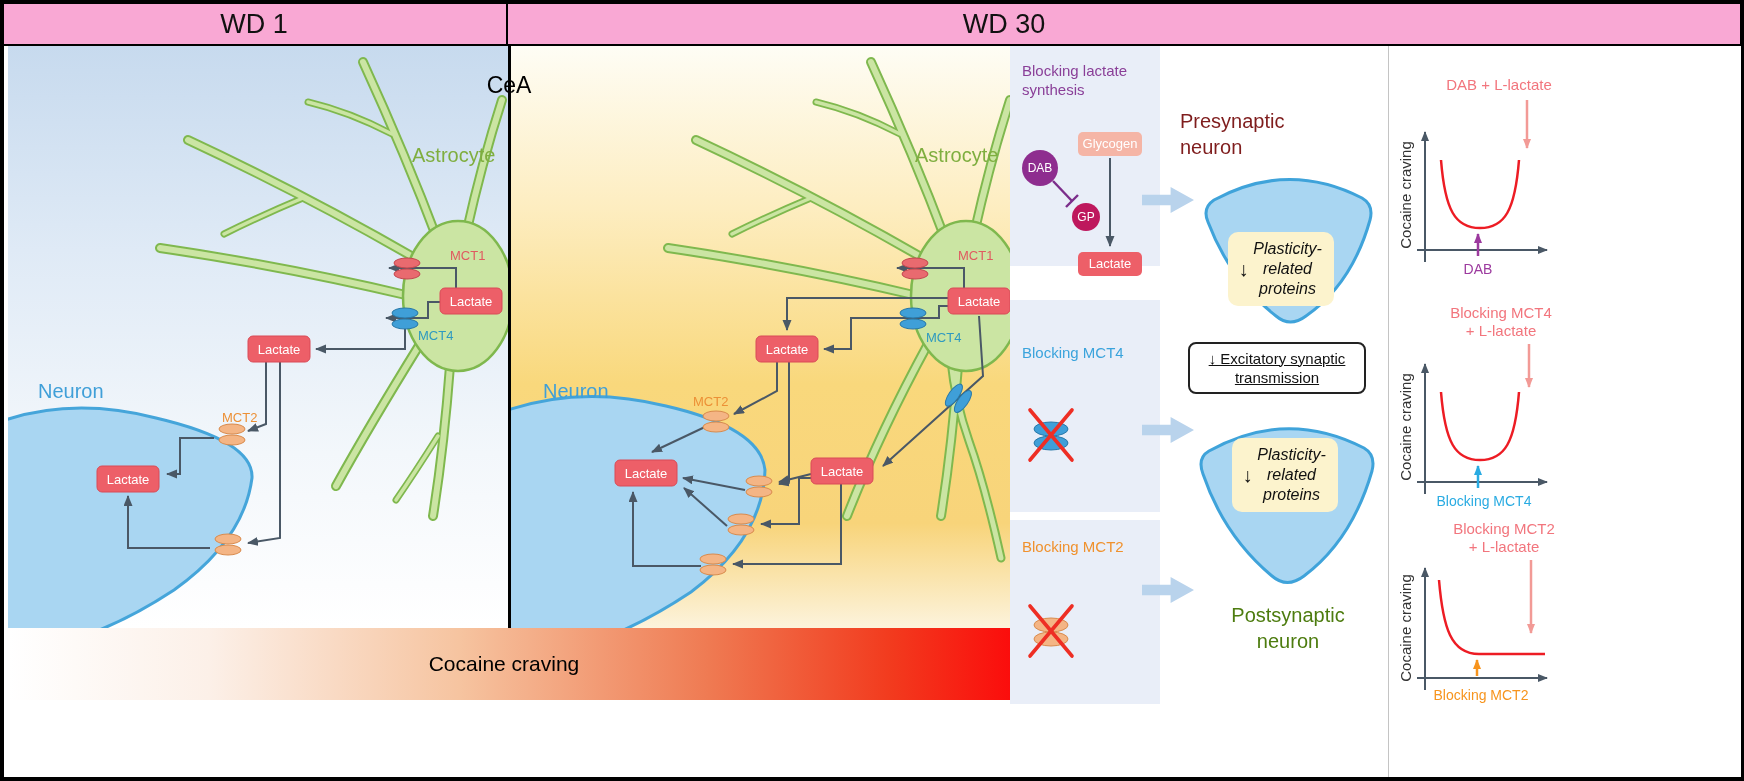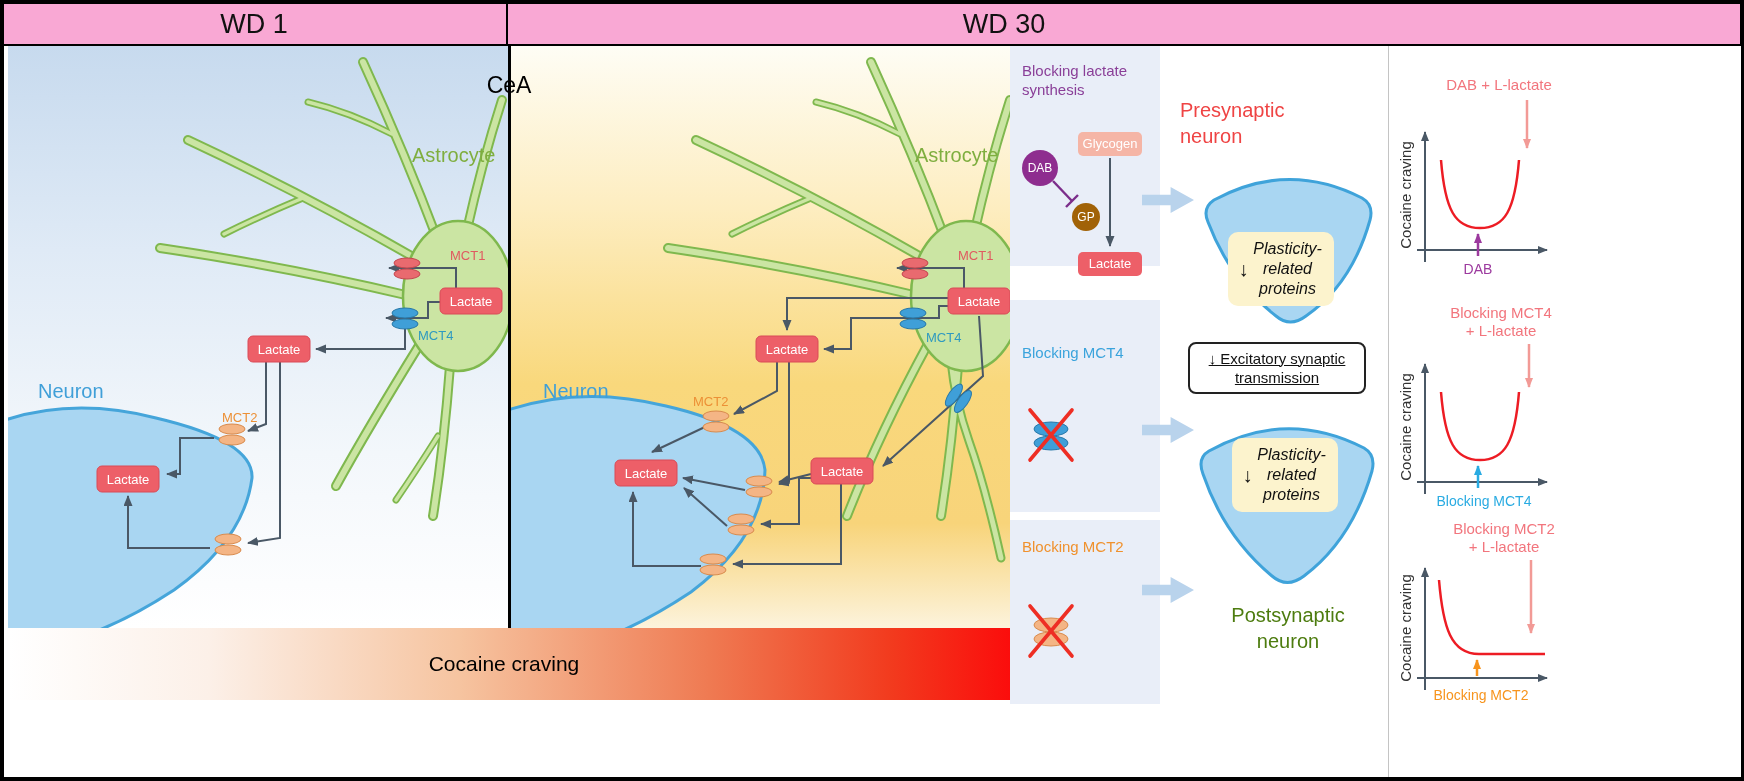--- a/index.html
+++ b/index.html
@@ -254,21 +254,21 @@
         </defs>
         <path d="M 100 112 L 100 200" stroke="#4a5866" stroke-width="2" fill="none" marker-end="url(#awb)"></path>
         <g stroke="#7b2d8b" stroke-width="2.4" fill="none">
           <path d="M 43 135 L 62 155"></path>
           <path d="M 56 161 L 68 149"></path>
         </g>
       </svg>
       <div class="blk-title" style="top:16px;width:112px;color:#8a3f98;">Blocking lactate synthesis</div>
       <div class="node-box" style="left:68px;top:86px;width:64px;background:#f5b5a6;">Glycogen</div>
       <div class="node-circle" style="left:12px;top:104px;width:36px;height:36px;background:#8e2d8f;font-size:12px;">DAB</div>
-      <div class="node-circle" style="left:62px;top:157px;width:28px;height:28px;background:#a16207;font-size:12px;">GP</div>
+      <div class="node-circle" style="left:62px;top:157px;width:28px;height:28px;background:#be185d;font-size:12px;">GP</div>
       <div class="node-box" style="left:68px;top:206px;width:64px;background:#ed5f68;">Lactate</div>
     </div>
 
     <div class="blk-section" style="top:254px;height:212px;">
       <div class="blk-title" style="top:44px;width:120px;color:#3aa3dc;">Blocking MCT4</div>
       <svg width="70" height="70" style="position:absolute;left:8px;top:100px;">
         <g fill="#3f9fd8" stroke="#2878a8">
           <ellipse cx="33" cy="29" rx="17" ry="7"></ellipse>
             <ellipse cx="33" cy="43" rx="17" ry="7"></ellipse>
         </g>
@@ -290,21 +290,21 @@
           <path d="M 12 10 L 54 60"></path>
             <path d="M 54 10 L 12 60"></path>
         </g>
       </svg>
     </div>
 
     <div class="block-arrow" style="left:1138px;top:141px;"></div>
     <div class="block-arrow" style="left:1138px;top:371px;"></div>
     <div class="block-arrow" style="left:1138px;top:531px;"></div>
 
-    <div class="neuron-col-label" style="left:1176px;top:51px;width:130px;color:#ef4444;">Presynaptic neuron</div>
+    <div class="neuron-col-label" style="left:1176px;top:62px;width:130px;color:#7f1d1d;">Presynaptic neuron</div>
 
     <svg width="176" height="176" style="position:absolute;left:1196px;top:112px;">
       <path d="M 14 42 Q 88 2 162 40 Q 174 47 170 62 Q 152 126 106 158 Q 90 170 76 158 Q 30 122 8 64 Q 2 50 14 42 Z" fill="#a9d6f2" stroke="#3fa3da" stroke-width="3"></path>
     </svg>
     <div class="plasticity-box" style="left:1224px;top:186px;">
       <span class="arr">↓</span>
       <span class="txt">Plasticity-related proteins</span>
     </div>
 
     <div id="transmission-box">↓ Excitatory synaptic transmission</div>

